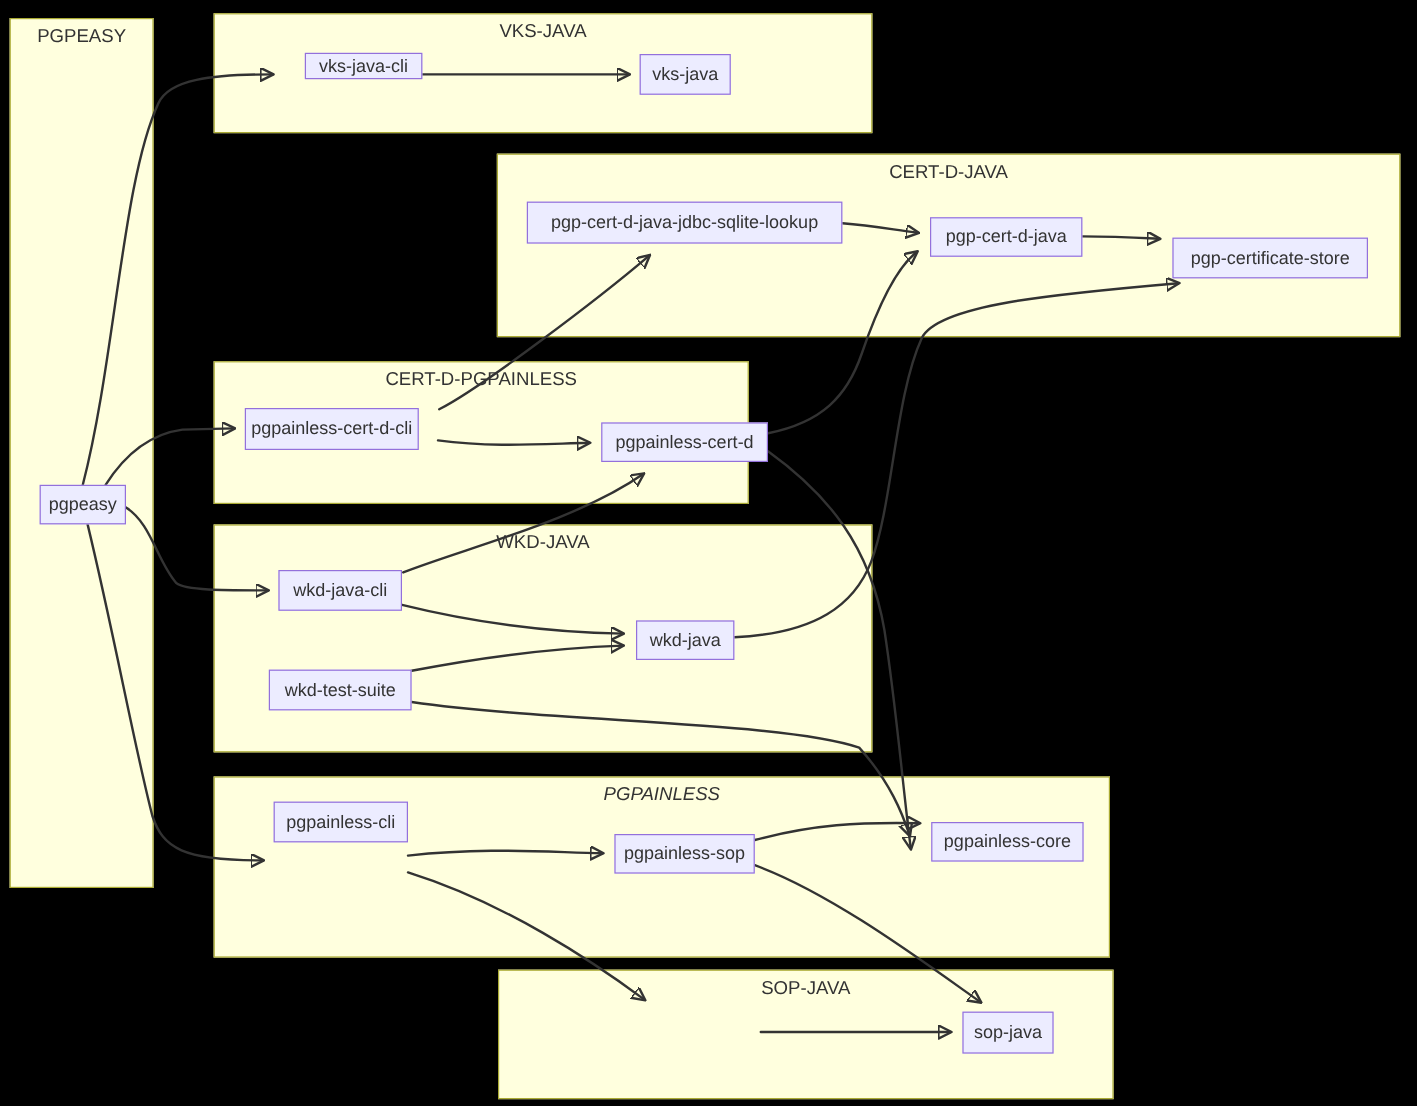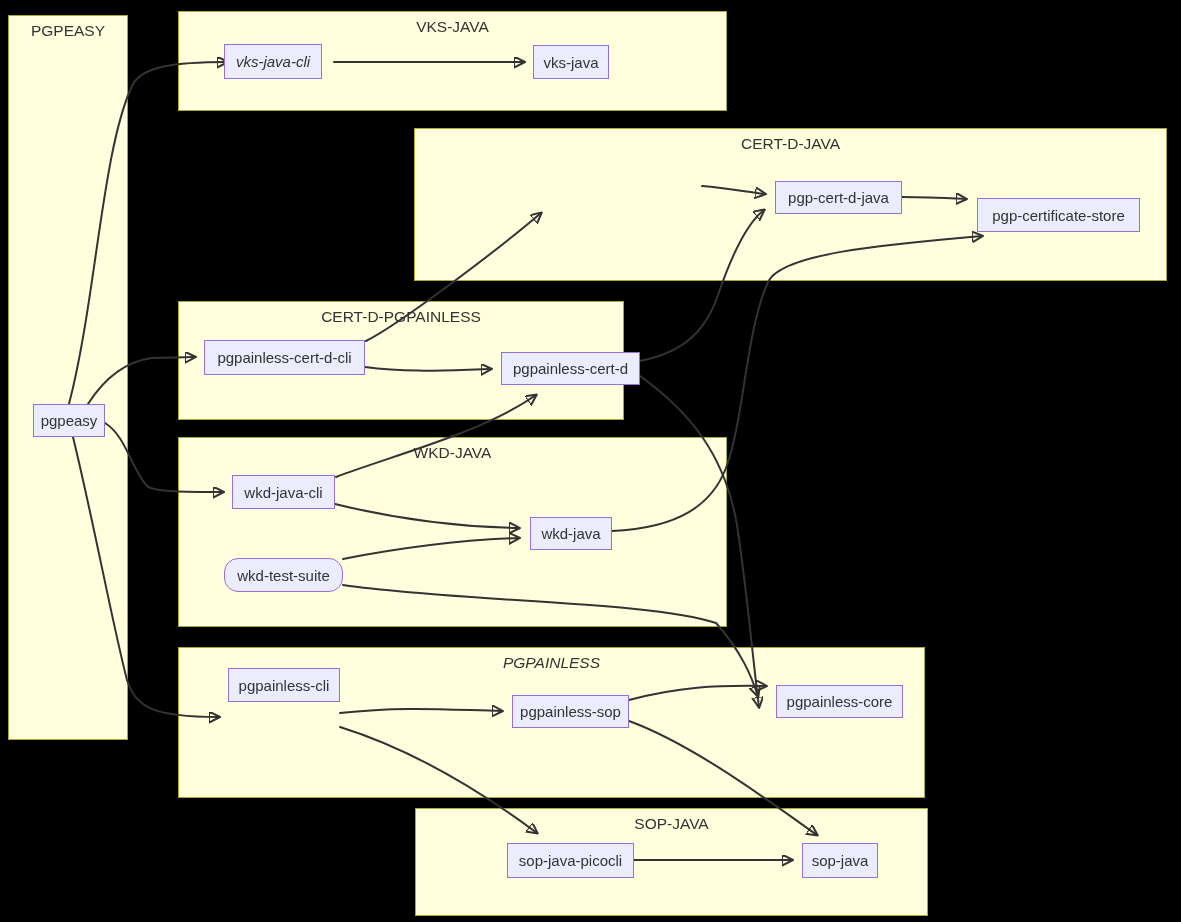--- a/index.html
+++ b/index.html
@@ -101,28 +101,28 @@
     <path d="M 902 197 C 928 197 946 198 966 199" marker-end="url(#arrow)"></path>
     <path d="M 612 531 C 680 528 712 504 726 468 C 744 420 746 330 768 282 C 781 254 878 245 982 236" marker-end="url(#arrow)"></path>
     <path d="M 340 713 C 404 706 452 710 502 711" marker-end="url(#arrow)"></path>
     <path d="M 629 700 C 678 687 716 685 766 686" marker-end="url(#arrow)"></path>
     <path d="M 629 721 C 692 744 766 799 817 835" marker-end="url(#arrow)"></path>
     <path d="M 340 727 C 420 752 494 801 537 833" marker-end="url(#arrow)"></path>
     <path d="M 634 860 L 792 860" marker-end="url(#arrow)"></path>
   </svg>
 
   <div class="node" style="left:33px;top:404px;width:72px;height:33px;">pgpeasy</div>
-  <div class="node" style="left:224px;top:44px;width:98px;height:35px;font-style:italic;">vks-java-cli</div>
+  <div class="node" style="left:254px;top:44px;width:98px;height:22px;">vks-java-cli</div>
   <div class="node" style="left:533px;top:45px;width:76px;height:34px;">vks-java</div>
+  <div class="node" style="left:439px;top:168px;width:263px;height:35px;">pgp-cert-d-java-jdbc-sqlite-lookup</div>
   <div class="node" style="left:775px;top:181px;width:127px;height:33px;">pgp-cert-d-java</div>
   <div class="node" style="left:977px;top:198px;width:163px;height:34px;">pgp-certificate-store</div>
-  <div class="node" style="left:204px;top:340px;width:161px;height:35px;">pgpainless-cert-d-cli</div>
+  <div class="node" style="left:204px;top:340px;width:145px;height:35px;">pgpainless-cert-d-cli</div>
   <div class="node" style="left:501px;top:352px;width:139px;height:33px;">pgpainless-cert-d</div>
   <div class="node" style="left:232px;top:475px;width:103px;height:34px;">wkd-java-cli</div>
   <div class="node" style="left:530px;top:517px;width:82px;height:33px;">wkd-java</div>
-  <div class="node" style="left:224px;top:558px;width:119px;height:34px;border-radius:14px;">wkd-test-suite</div>
+  <div class="node" style="left:224px;top:558px;width:119px;height:34px;">wkd-test-suite</div>
   <div class="node" style="left:228px;top:668px;width:112px;height:34px;">pgpainless-cli</div>
   <div class="node" style="left:512px;top:695px;width:117px;height:33px;">pgpainless-sop</div>
   <div class="node" style="left:776px;top:685px;width:127px;height:33px;">pgpainless-core</div>
-  <div class="node" style="left:507px;top:843px;width:127px;height:35px;">sop-java-picocli</div>
   <div class="node" style="left:802px;top:843px;width:76px;height:35px;">sop-java</div>
 
 </div>
 
 </body></html>

